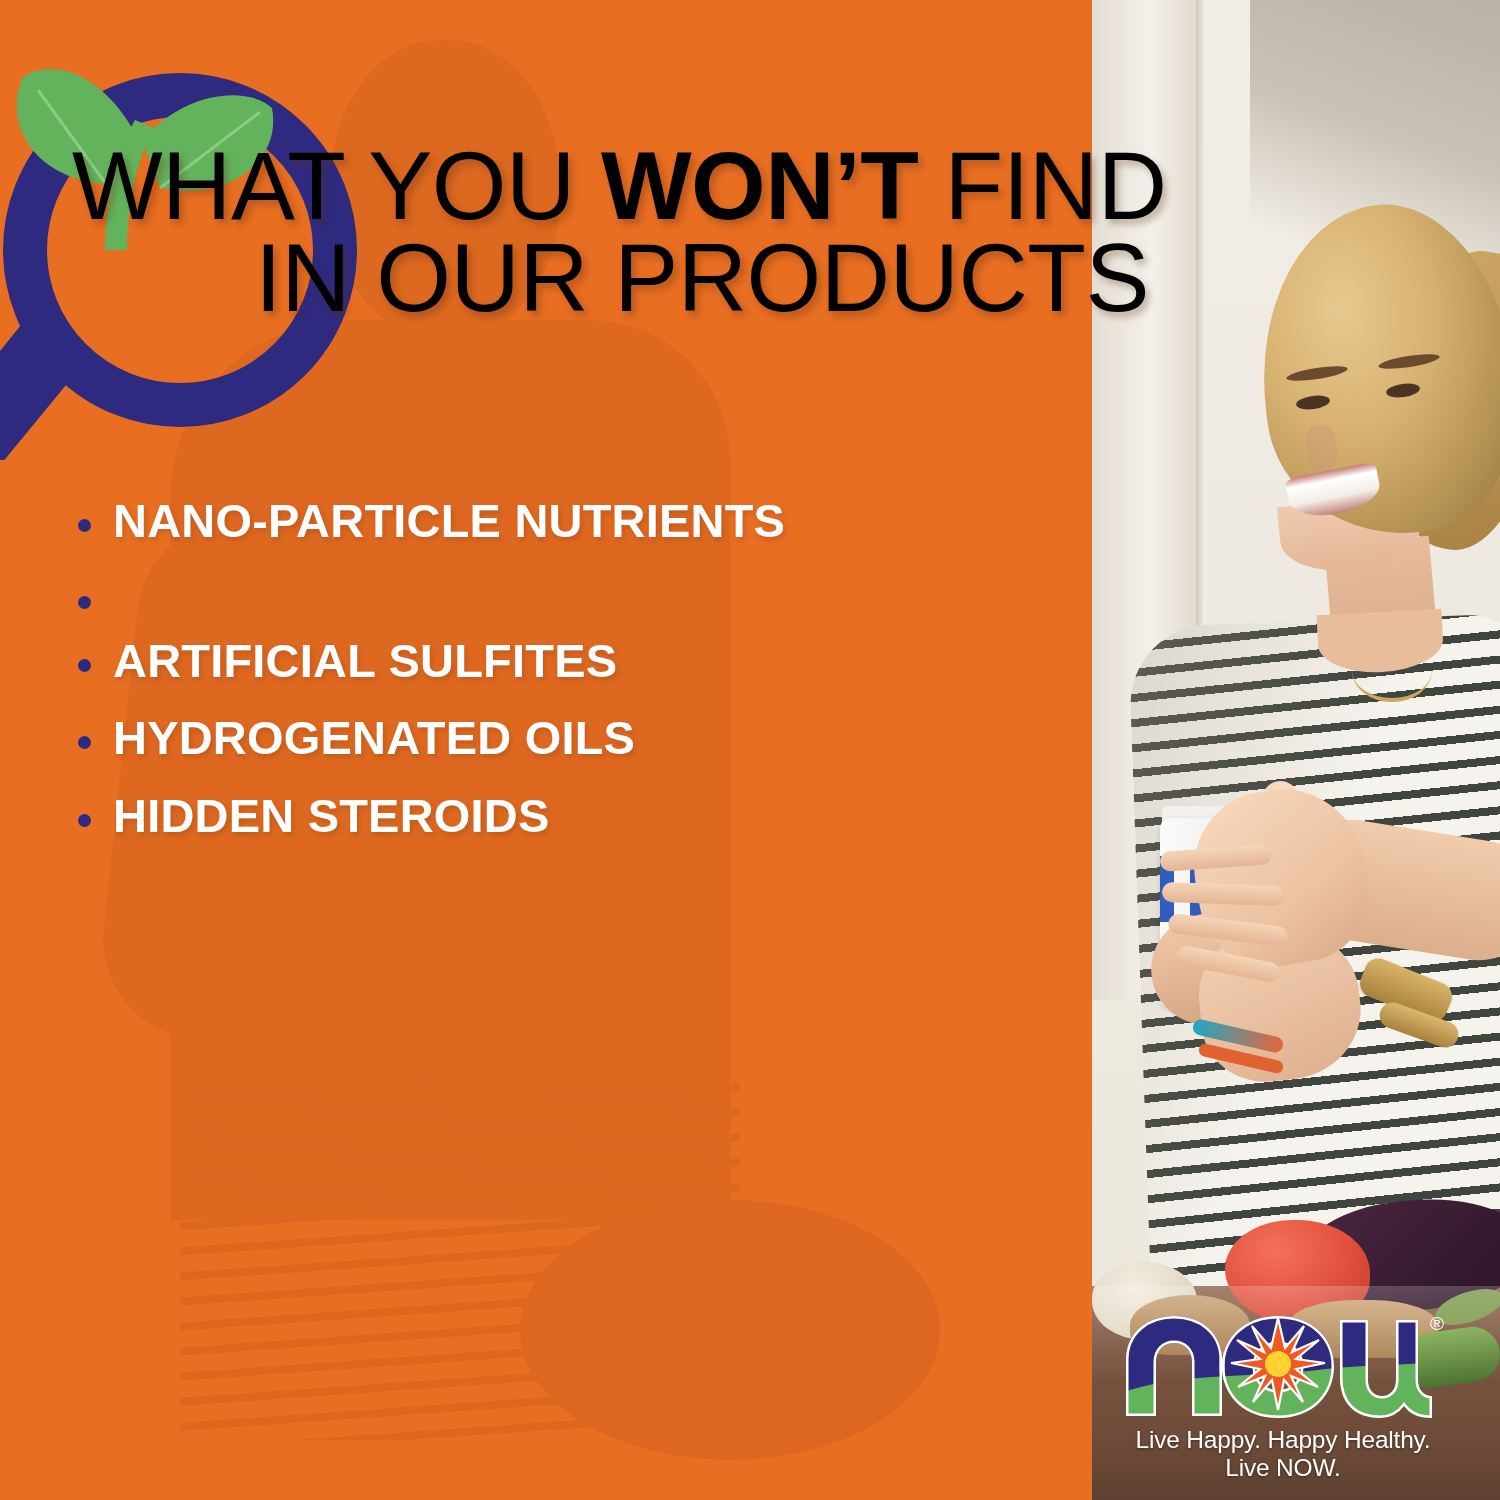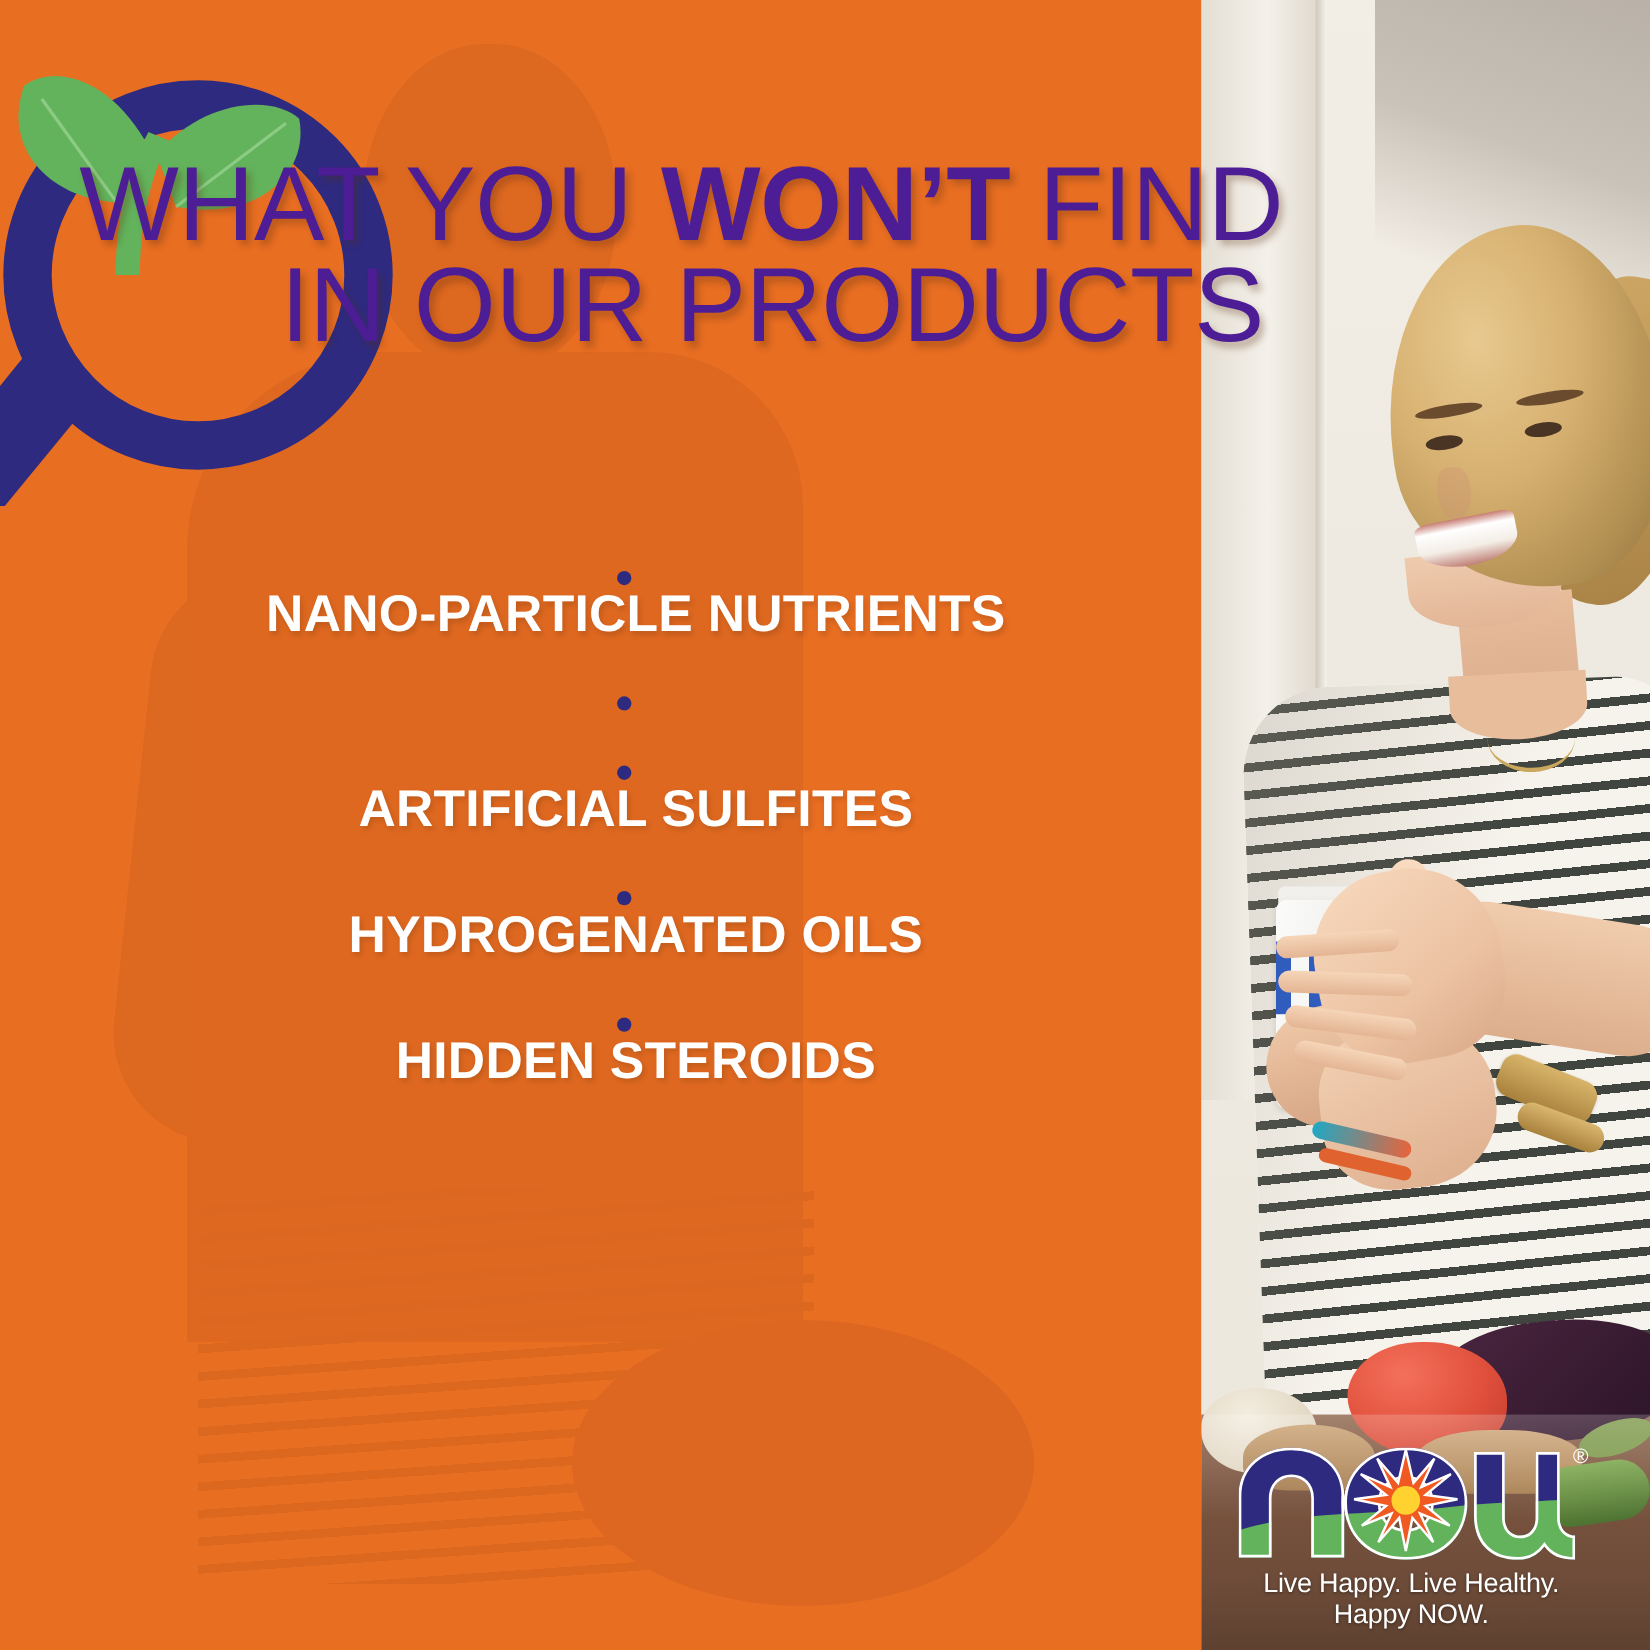--- a/index.html
+++ b/index.html
@@ -155,30 +155,30 @@
     border-radius:50%;background:#6B4526;}
 
   
   .magnifier{position:absolute;left:-70px;top:20px;width:470px;height:440px;}
   .mag-svg{position:absolute;left:0;top:0;}
 
   
   .headline{
     position:absolute;left:72px;top:140px;width:1360px;
     font-size:96px;line-height:.96;letter-spacing:-.5px;
-    color:#4c1d95;font-weight:400;text-transform:uppercase;
+    color:#000000;font-weight:400;text-transform:uppercase;
     text-shadow:4px 5px 7px rgba(90,45,15,.33);
     z-index:6;
   }
   .hl-line2{display:block;text-align:center;width:1260px;}
   .hl-strong{font-weight:700;}
 
   
   .bullets{position:absolute;left:78px;top:495px;width:1000px;z-index:6;}
-  .bullet-row{display:flex;align-items:center;margin-bottom:26px;flex-direction:column;}
+  .bullet-row{display:flex;align-items:flex-start;margin-bottom:26px;}
   .bullet-dot{flex:0 0 auto;width:13px;height:13px;border-radius:50%;
     background:#2E2A7F;margin-top:24px;margin-right:22px;}
   .bullet-text{
     color:#FFFFFF;font-size:47px;line-height:1.09;font-weight:700;
     letter-spacing:.2px;text-transform:uppercase;white-space:pre-line;
     text-shadow:2px 3px 5px rgba(90,45,15,.22);
   }
 
   
   .logo{position:absolute;left:1118px;top:1308px;width:330px;z-index:8;}
@@ -332,16 +332,16 @@
                  C280 106 272 110 262 110 C236 110 222 94 222 70 Z"></path>
       </g>
       <g transform="translate(160,56)">
         <path d="M0 -46 L7 -16 L26 -38 L14 -12 L41 -24 L18 -5 L47 -1 L18 5 L40 23
                  L13 12 L25 38 L6 16 L0 46 L-6 16 L-25 38 L-13 12 L-40 23 L-18 5
                  L-47 -1 L-18 -5 L-41 -24 L-14 -12 L-26 -38 L-7 -16 Z" fill="#F05A22" stroke="#FFFFFF" stroke-width="2.2"></path>
         <circle r="13" fill="#FFD230"></circle>
       </g>
       <text x="312" y="22" font-family="'Liberation Sans',sans-serif" font-size="19" fill="#FFFFFF">®</text>
     </svg>
-    <div class="logo-tag">Live Happy. Live Healthy. Happy NOW.</div>
+    <div class="logo-tag">Live Happy. Happy Healthy. Live NOW.</div>
   </div>
 
 </div>
 
 </body></html>

